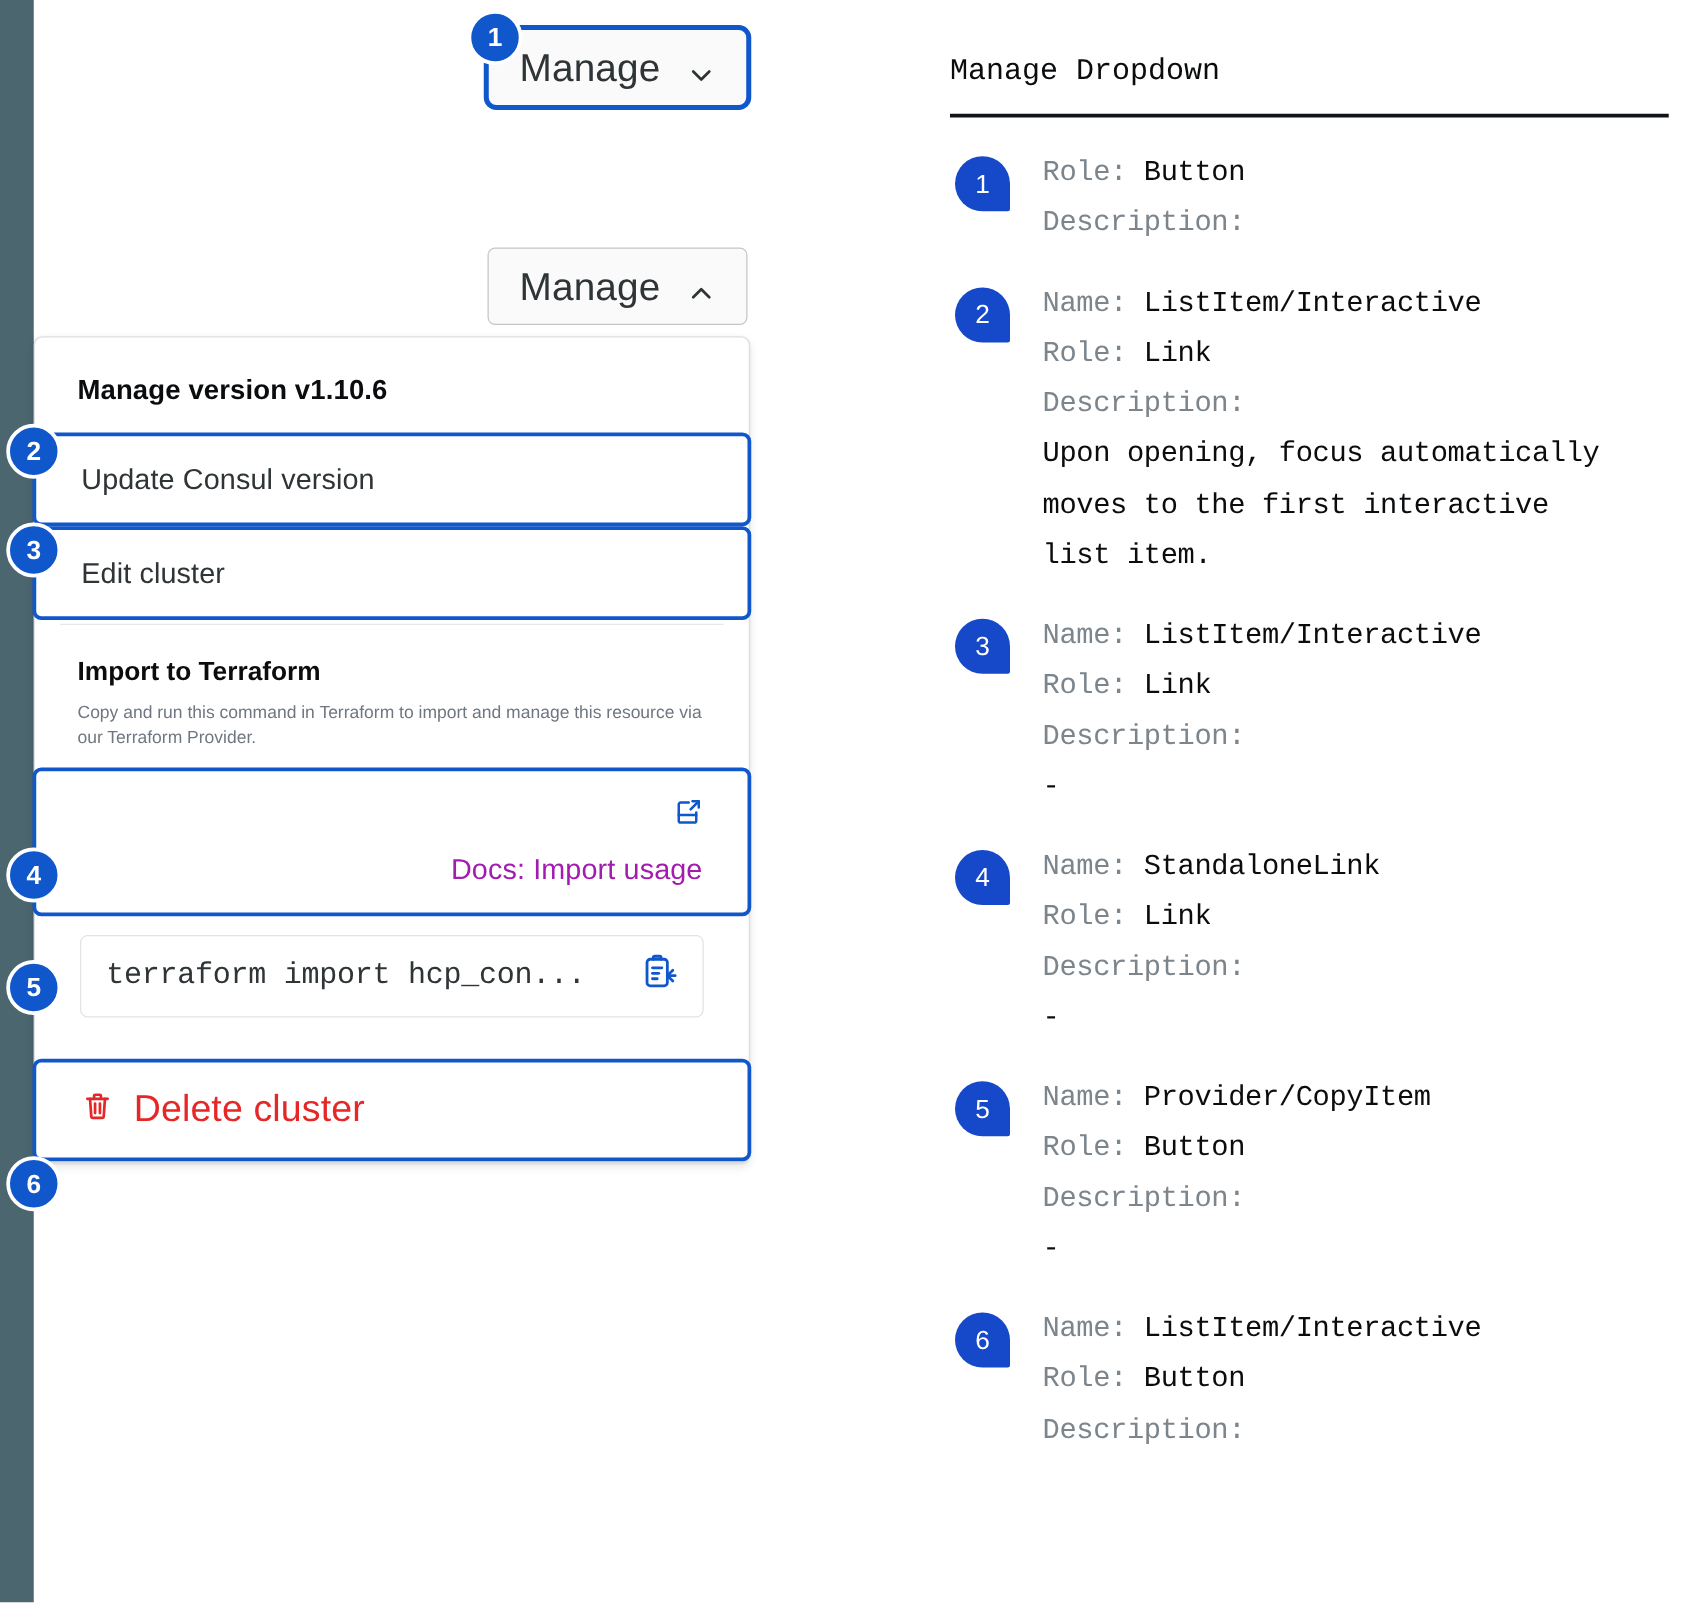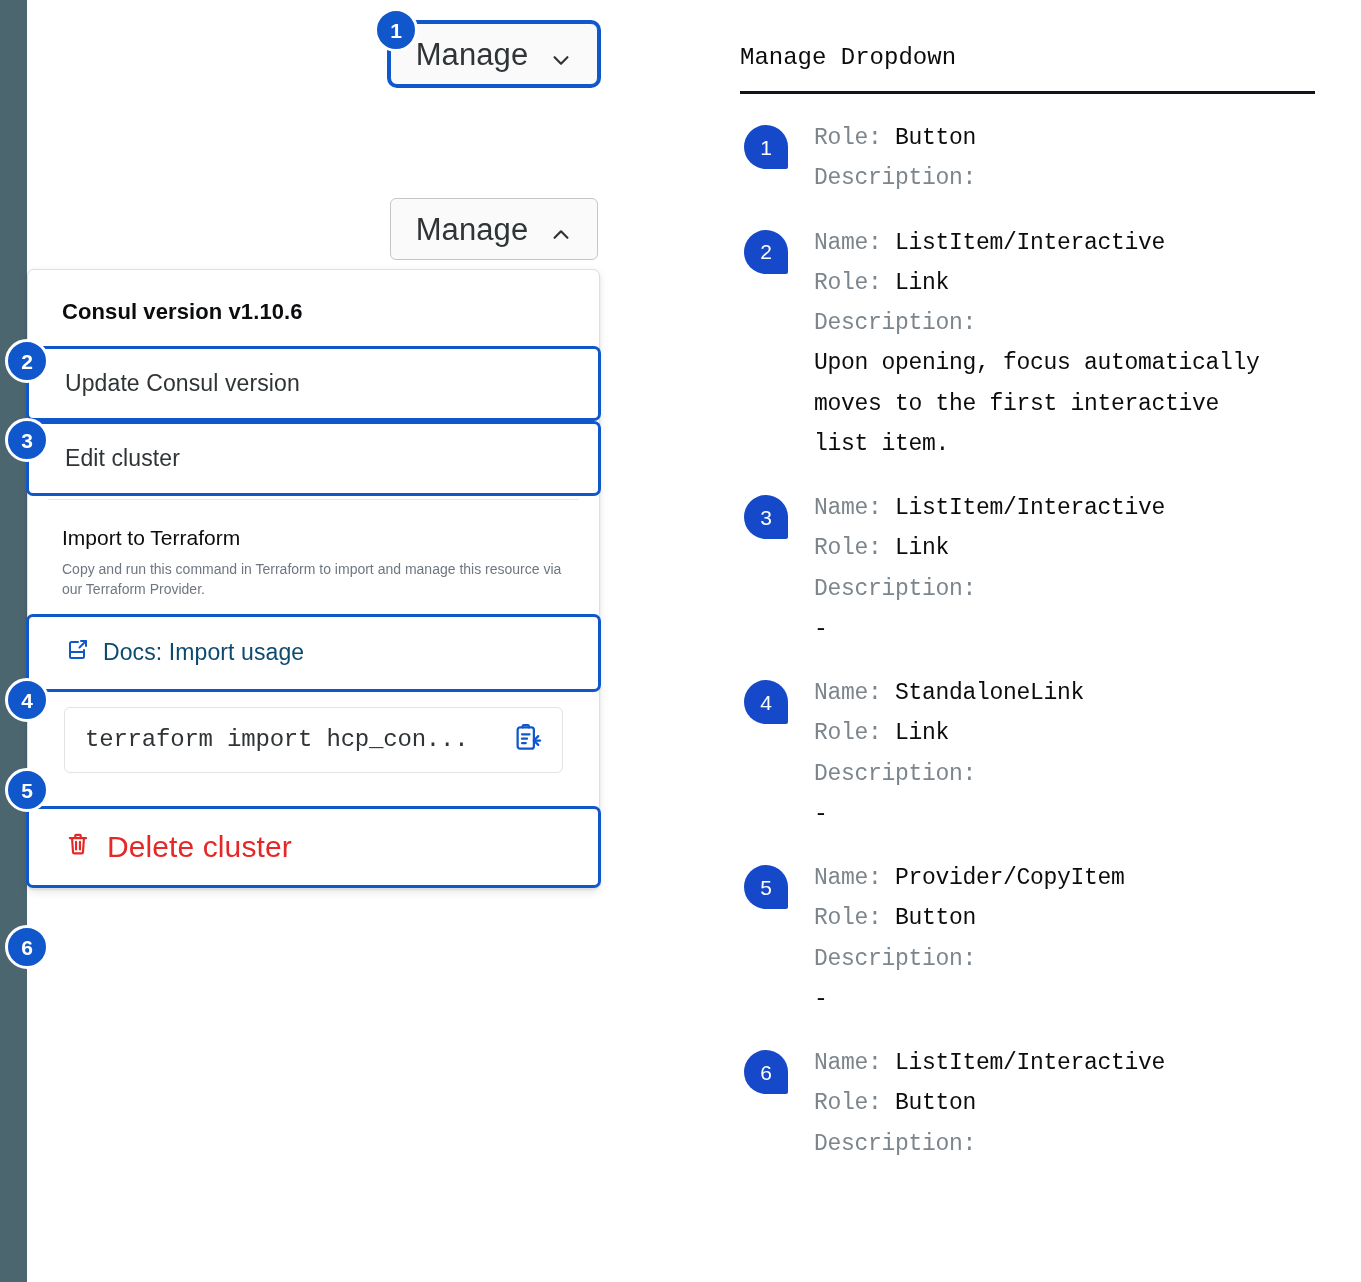--- a/index.html
+++ b/index.html
@@ -70,31 +70,31 @@
   }
   .dd-row.focus-ring {
     border: 3px solid #1157cc;
     border-radius: 7px;
     margin: 0 -2px;
     padding: 21px 36px 21px 36px;
   }
   .hr { height: 1px; background: #e7e8ea; margin: 3px 20px 0 20px; }
 
   .dd-sub-title {
-    font-size: 21px; font-weight: normal; color: #0b0c0e;
+    font-size: 21px; font-weight: bold; color: #0b0c0e;
     padding: 26px 34px 10px 34px;
   }
   .dd-sub-desc {
     font-size: 14px; color: #6e7781; line-height: 1.42;
     padding: 0 34px 14px 34px;
   }
 
   .docs-link {
-    display: flex; align-items: center; gap: 14px;
-    color: #0c4a6e; font-size: 23px; font-weight: 500;
+    display: flex; align-items: flex-end; gap: 14px;
+    color: #a21caf; font-size: 23px; font-weight: 500; flex-direction: column;
   }
   .docs-link svg { flex: 0 0 auto; }
 
   .copy-wrap { padding: 18px 34px 22px 34px; }
   .copy-wrap.focus-ring { padding: 15px 36px 33px 36px; }
   .copy-field {
     display: flex; align-items: center; justify-content: space-between;
     border: 1px solid #e2e3e5;
     border-radius: 6px;
     background: #fff;
@@ -118,21 +118,21 @@
     border: 3px solid #ffffff;
     color: #ffffff;
     font-size: 21px; font-weight: bold;
     display: flex; align-items: center; justify-content: center;
     z-index: 5;
     line-height: 1;
   }
 
   
   .right-pane {
-    position: absolute; left: 740px; top: 0;
+    position: absolute; left: 760px; top: 0;
     width: 600px; height: 1282px;
     font-family: "Liberation Mono", "DejaVu Sans Mono", monospace;
   }
   .doc-title {
     font-size: 24px; color: #0b0c0e; padding-top: 44px; letter-spacing: 0px;
   }
   .doc-rule { height: 3px; background: #111418; margin-top: 20px; width: 575px; }
 
   .doc-entry { position: relative; padding-left: 74px; margin-top: 24px; }
   .doc-badge {
@@ -173,21 +173,21 @@
       <span class="lbl">Manage</span>
       <span class="chev">
         <svg viewBox="0 0 24 24" width="22" height="22" fill="none" stroke="#2f3437" stroke-width="2.4" stroke-linecap="round" stroke-linejoin="round">
           <polyline points="5,15 12,8 19,15"></polyline>
         </svg>
       </span>
     </div>
 
     <div class="dropdown">
 
-      <div class="dd-head">Consul version v1.10.6</div>
+      <div class="dd-head">Manage version v1.10.6</div>
 
       <div class="dd-row focus-ring">
         <span>Update Consul version</span>
       </div>
 
       <div class="dd-row focus-ring">
         <span>Edit cluster</span>
       </div>
 
       <div class="hr"></div>

